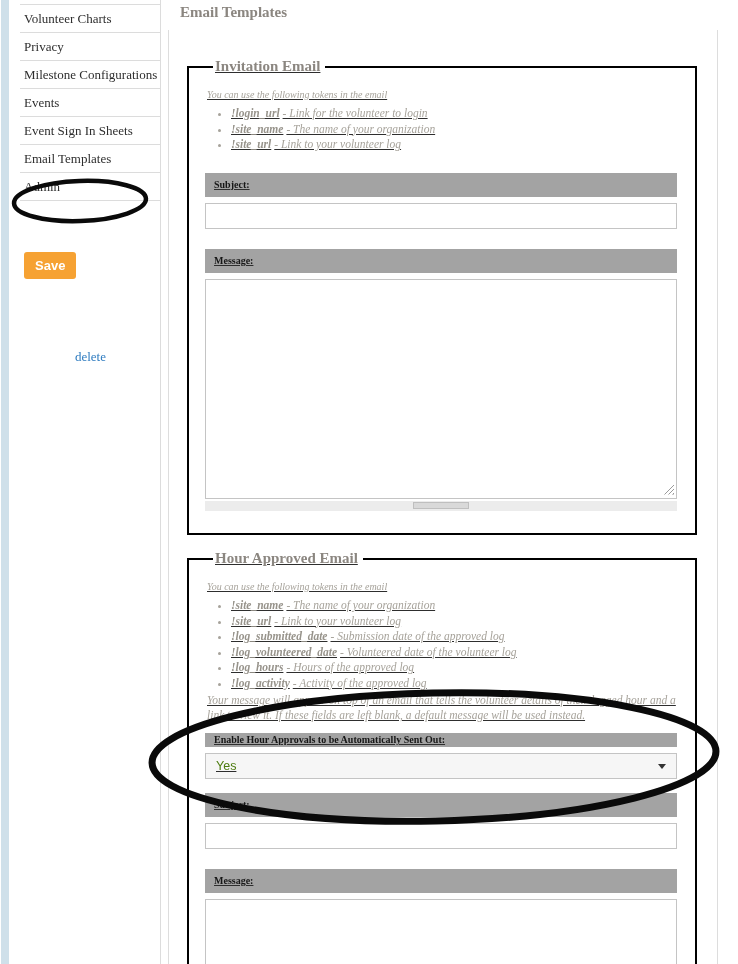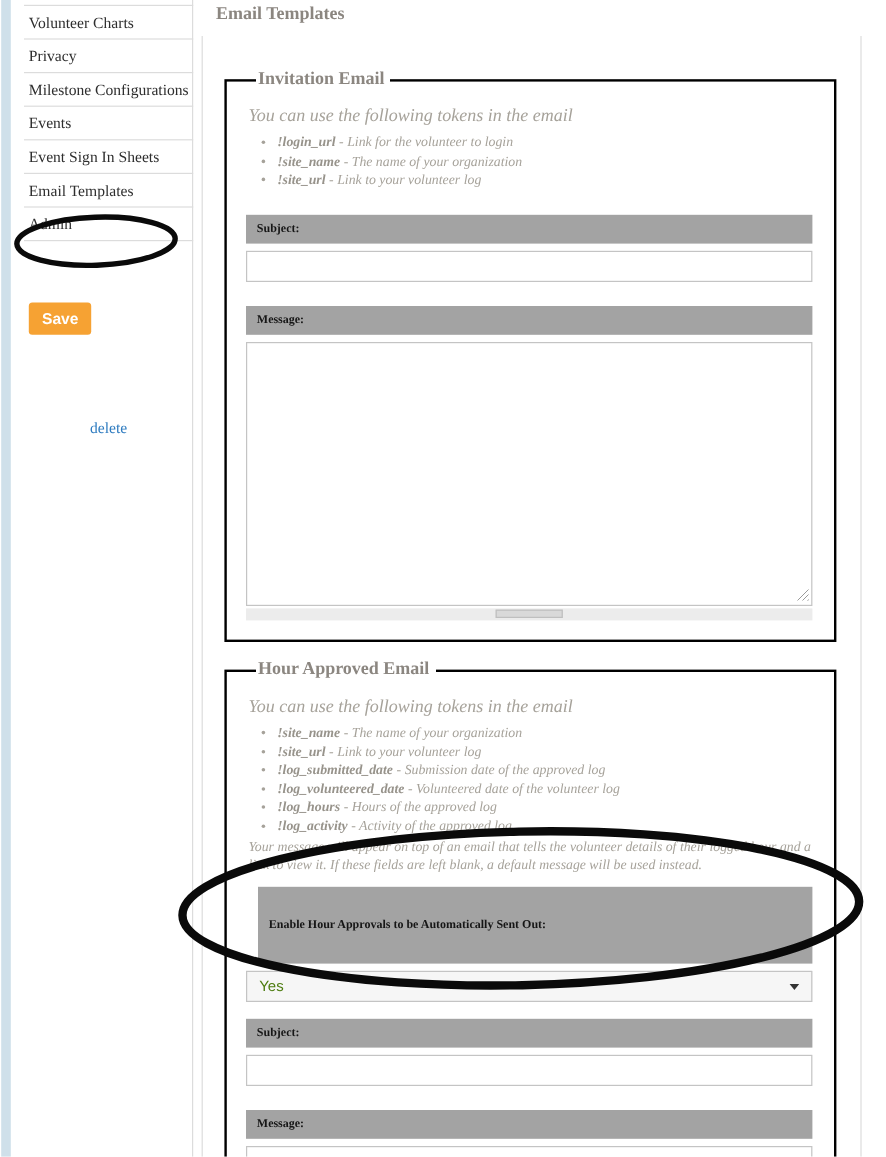--- a/index.html
+++ b/index.html
@@ -18,33 +18,33 @@
     position:absolute; left:24px; top:252px;
     background:#f6a233; color:#ffffff; border:none; border-radius:3px;
     font-family:Liberation Sans, sans-serif; font-size:13px; font-weight:bold;
     padding:6px 11px; cursor:pointer;
   }
   .delete-link { position:absolute; left:20px; top:349px; width:141px; text-align:center;
     color:#2f7cc0; font-size:13px; cursor:pointer; text-decoration:none; display:block; }
   
   .page-title { position:absolute; left:180px; top:4px; font-size:15px; font-weight:bold; color:#8b8680; }
   .content { position:absolute; left:168px; top:30px; width:550px; height:934px;
-    border-left:1px solid #ddd; border-right:1px solid #ddd; overflow:hidden; }
+    border-left:1px solid #ddd; border-right:1px solid #ddd; overflow:hidden;text-decoration:underline; }
   fieldset { border:2px solid #000; margin-left:18px; width:510px; padding:0 18px 0 16px; background:#fff; overflow:hidden; }
   .fs-1 { margin-top:28px; height:477px; }
   .fs-2 { margin-top:15px; height:560px; }
   legend { font-weight:bold; font-size:15px; color:#8b8680; padding:0 5px 0 2px; margin-left:8px; }
-  .intro { margin:14px 0 0 2px; font-style:italic; font-size:15px; color:#a6a29a; }
+  .intro { margin:14px 0 0 2px; font-style:italic; font-size:10px; color:#a6a29a; }
   ul.tokens { margin:6px 0 0 0; padding-left:26px; list-style:disc; color:#a6a29a; }
   ul.tokens li { font-size:11.5px; line-height:15.5px; font-style:italic; }
   .tok { font-weight:bold; color:#97938b; }
   .tokdesc { color:#a6a29a; margin-left:3px; }
   .note { margin:2px 0 0 2px; font-style:italic; font-size:11.5px; line-height:15px; color:#a6a29a; }
   .bar { background:#a3a3a3; color:#161616; font-weight:bold; font-size:10px; line-height:14px; padding:5px 9px; }
-  .bar-lg { padding:25px 9px;margin-left:10px; }
+  .bar-lg { padding:0 9px; }
   .mt20 { margin-top:20px; } .mt14 { margin-top:14px; } .mt10 { margin-top:10px; }
   .txt { display:block; width:100%; height:26px; border:1px solid #c4c4c4; background:#fff; margin-top:6px;
     font-family:"Liberation Sans","DejaVu Sans",sans-serif; font-size:12px; padding:0 6px; }
   .ta-wrap { position:relative; margin-top:6px; }
   textarea.txt { height:220px; resize:none; margin-top:0; padding:4px 6px; }
   textarea.ta-2 { height:160px; }
   .resize-corner { position:absolute; right:3px; bottom:4px; width:11px; height:11px;
     background:repeating-linear-gradient(135deg, transparent 0 2px, #9a9a9a 2px 3px);
     clip-path:polygon(100% 0, 100% 100%, 0 100%); cursor:nwse-resize; }
   .scroll-strip { position:relative; height:10px; background:#ececec; margin-top:2px; }

